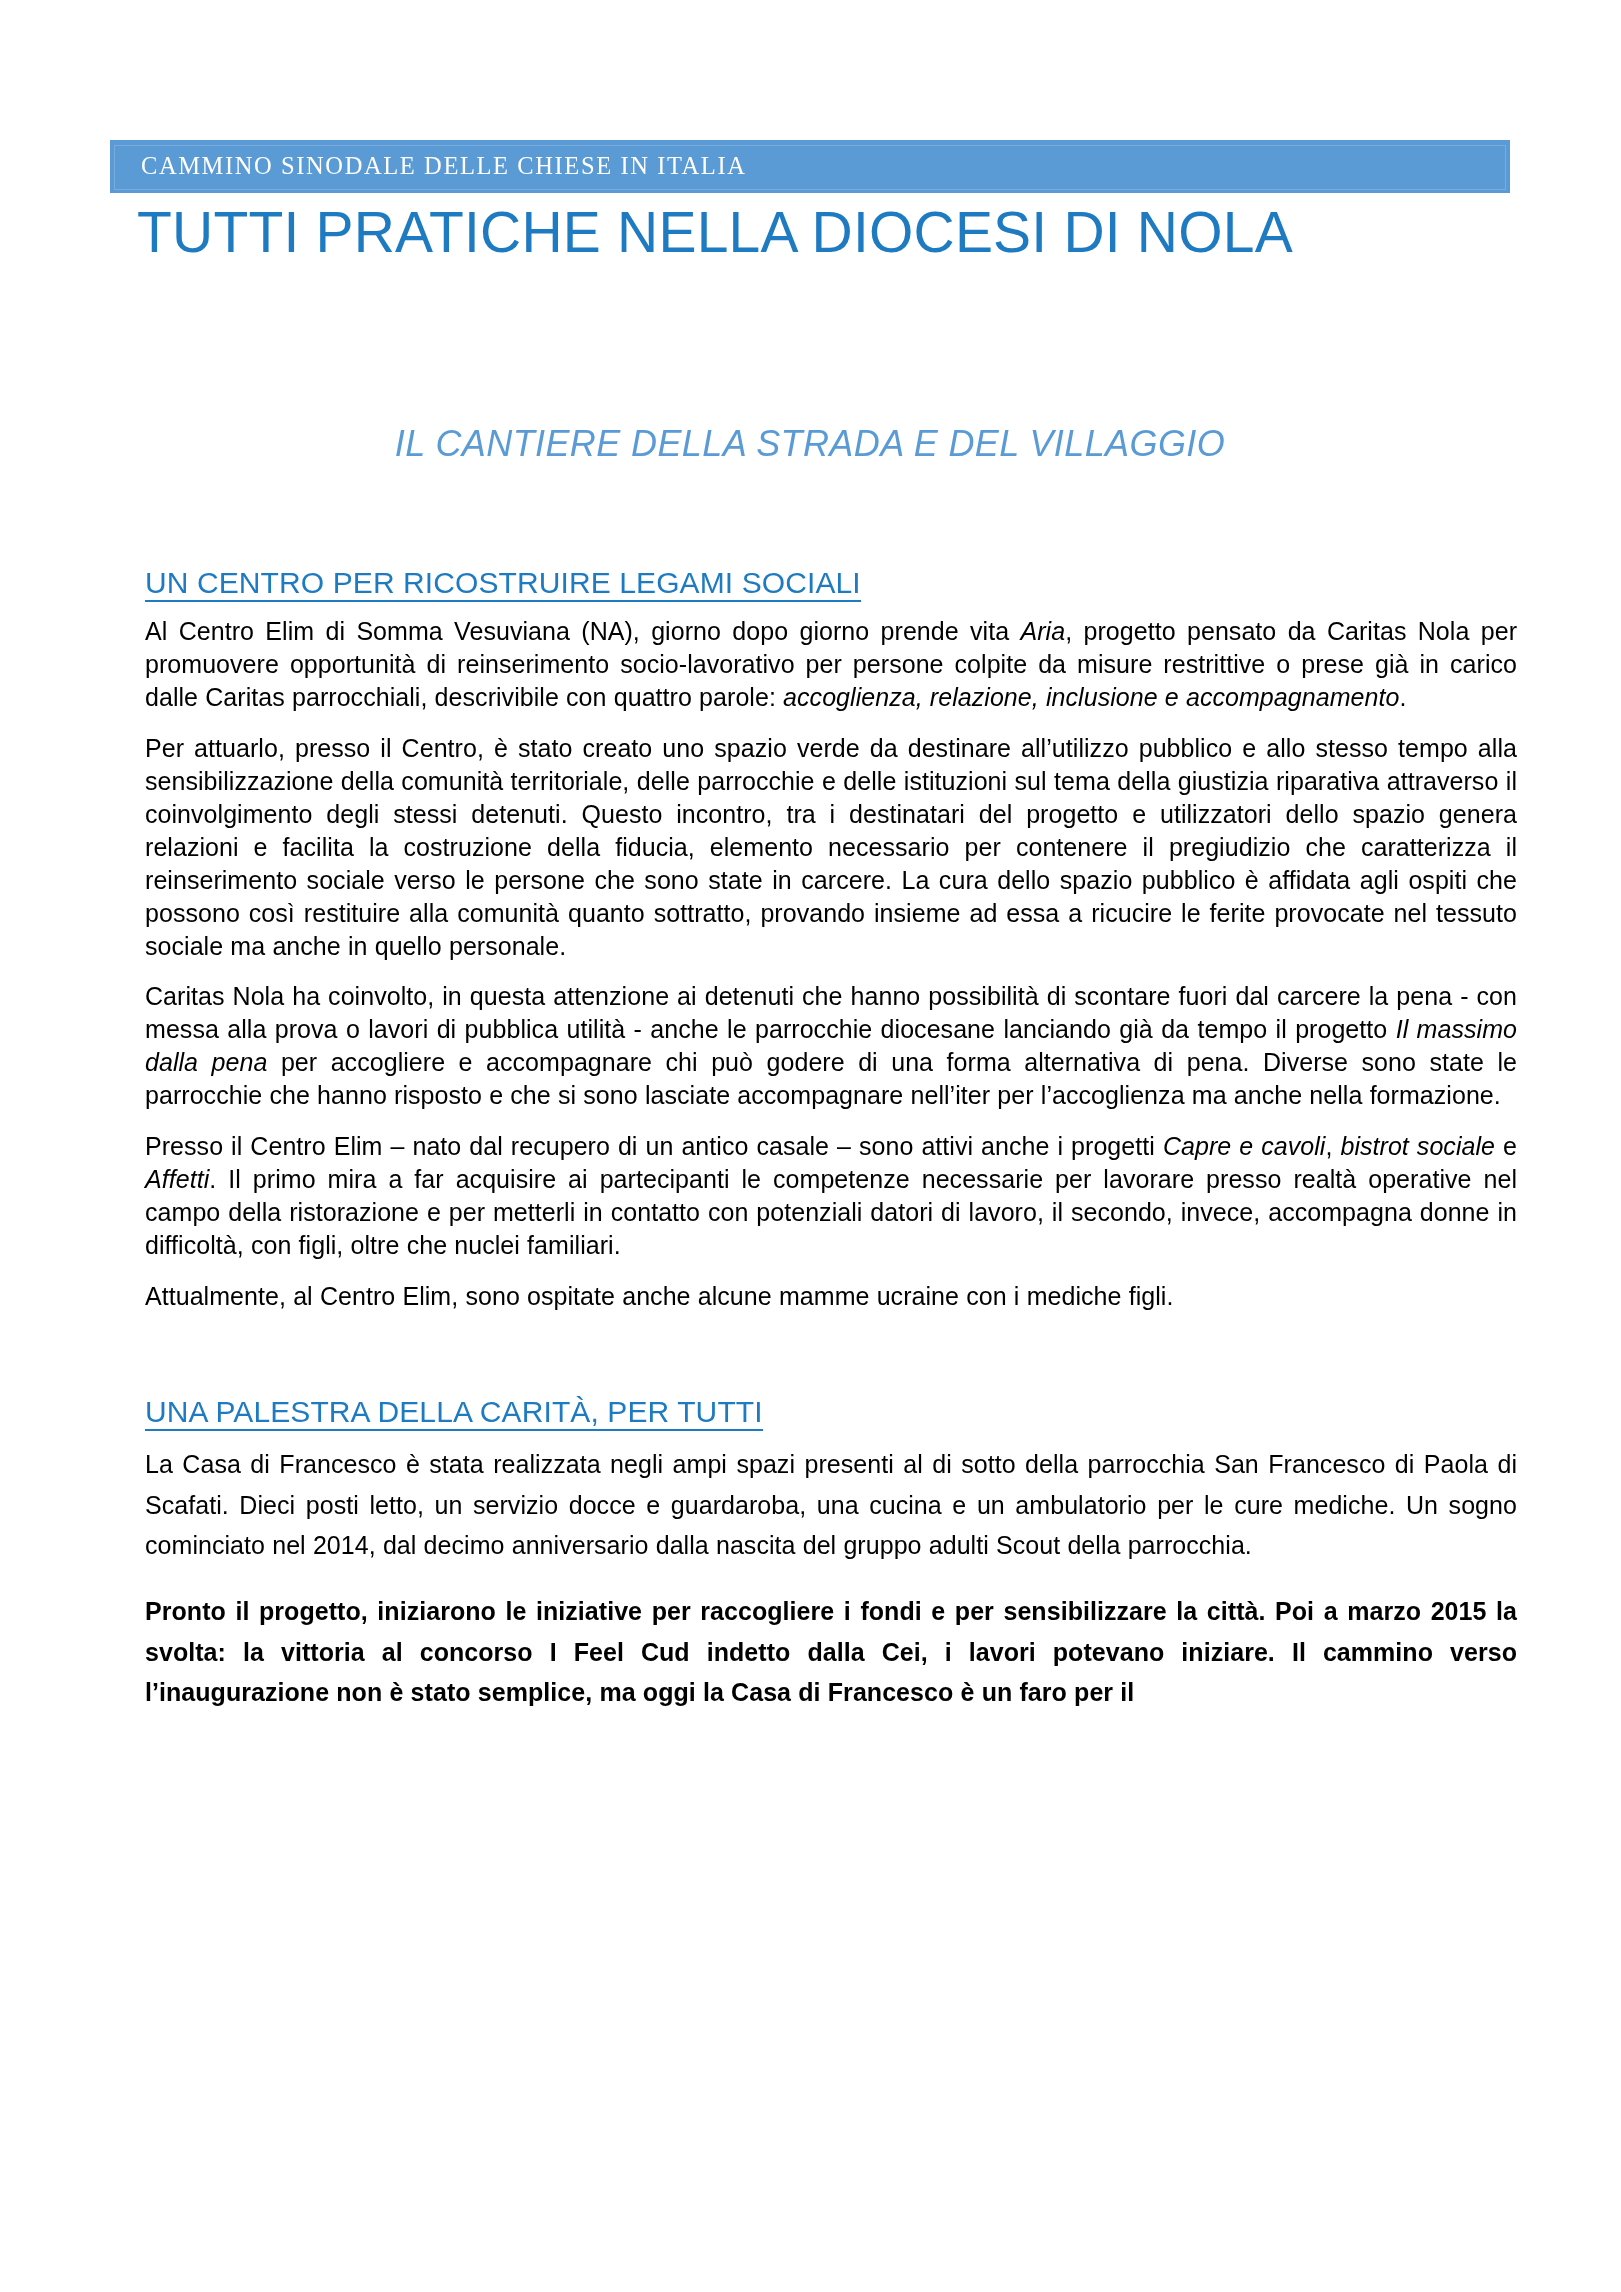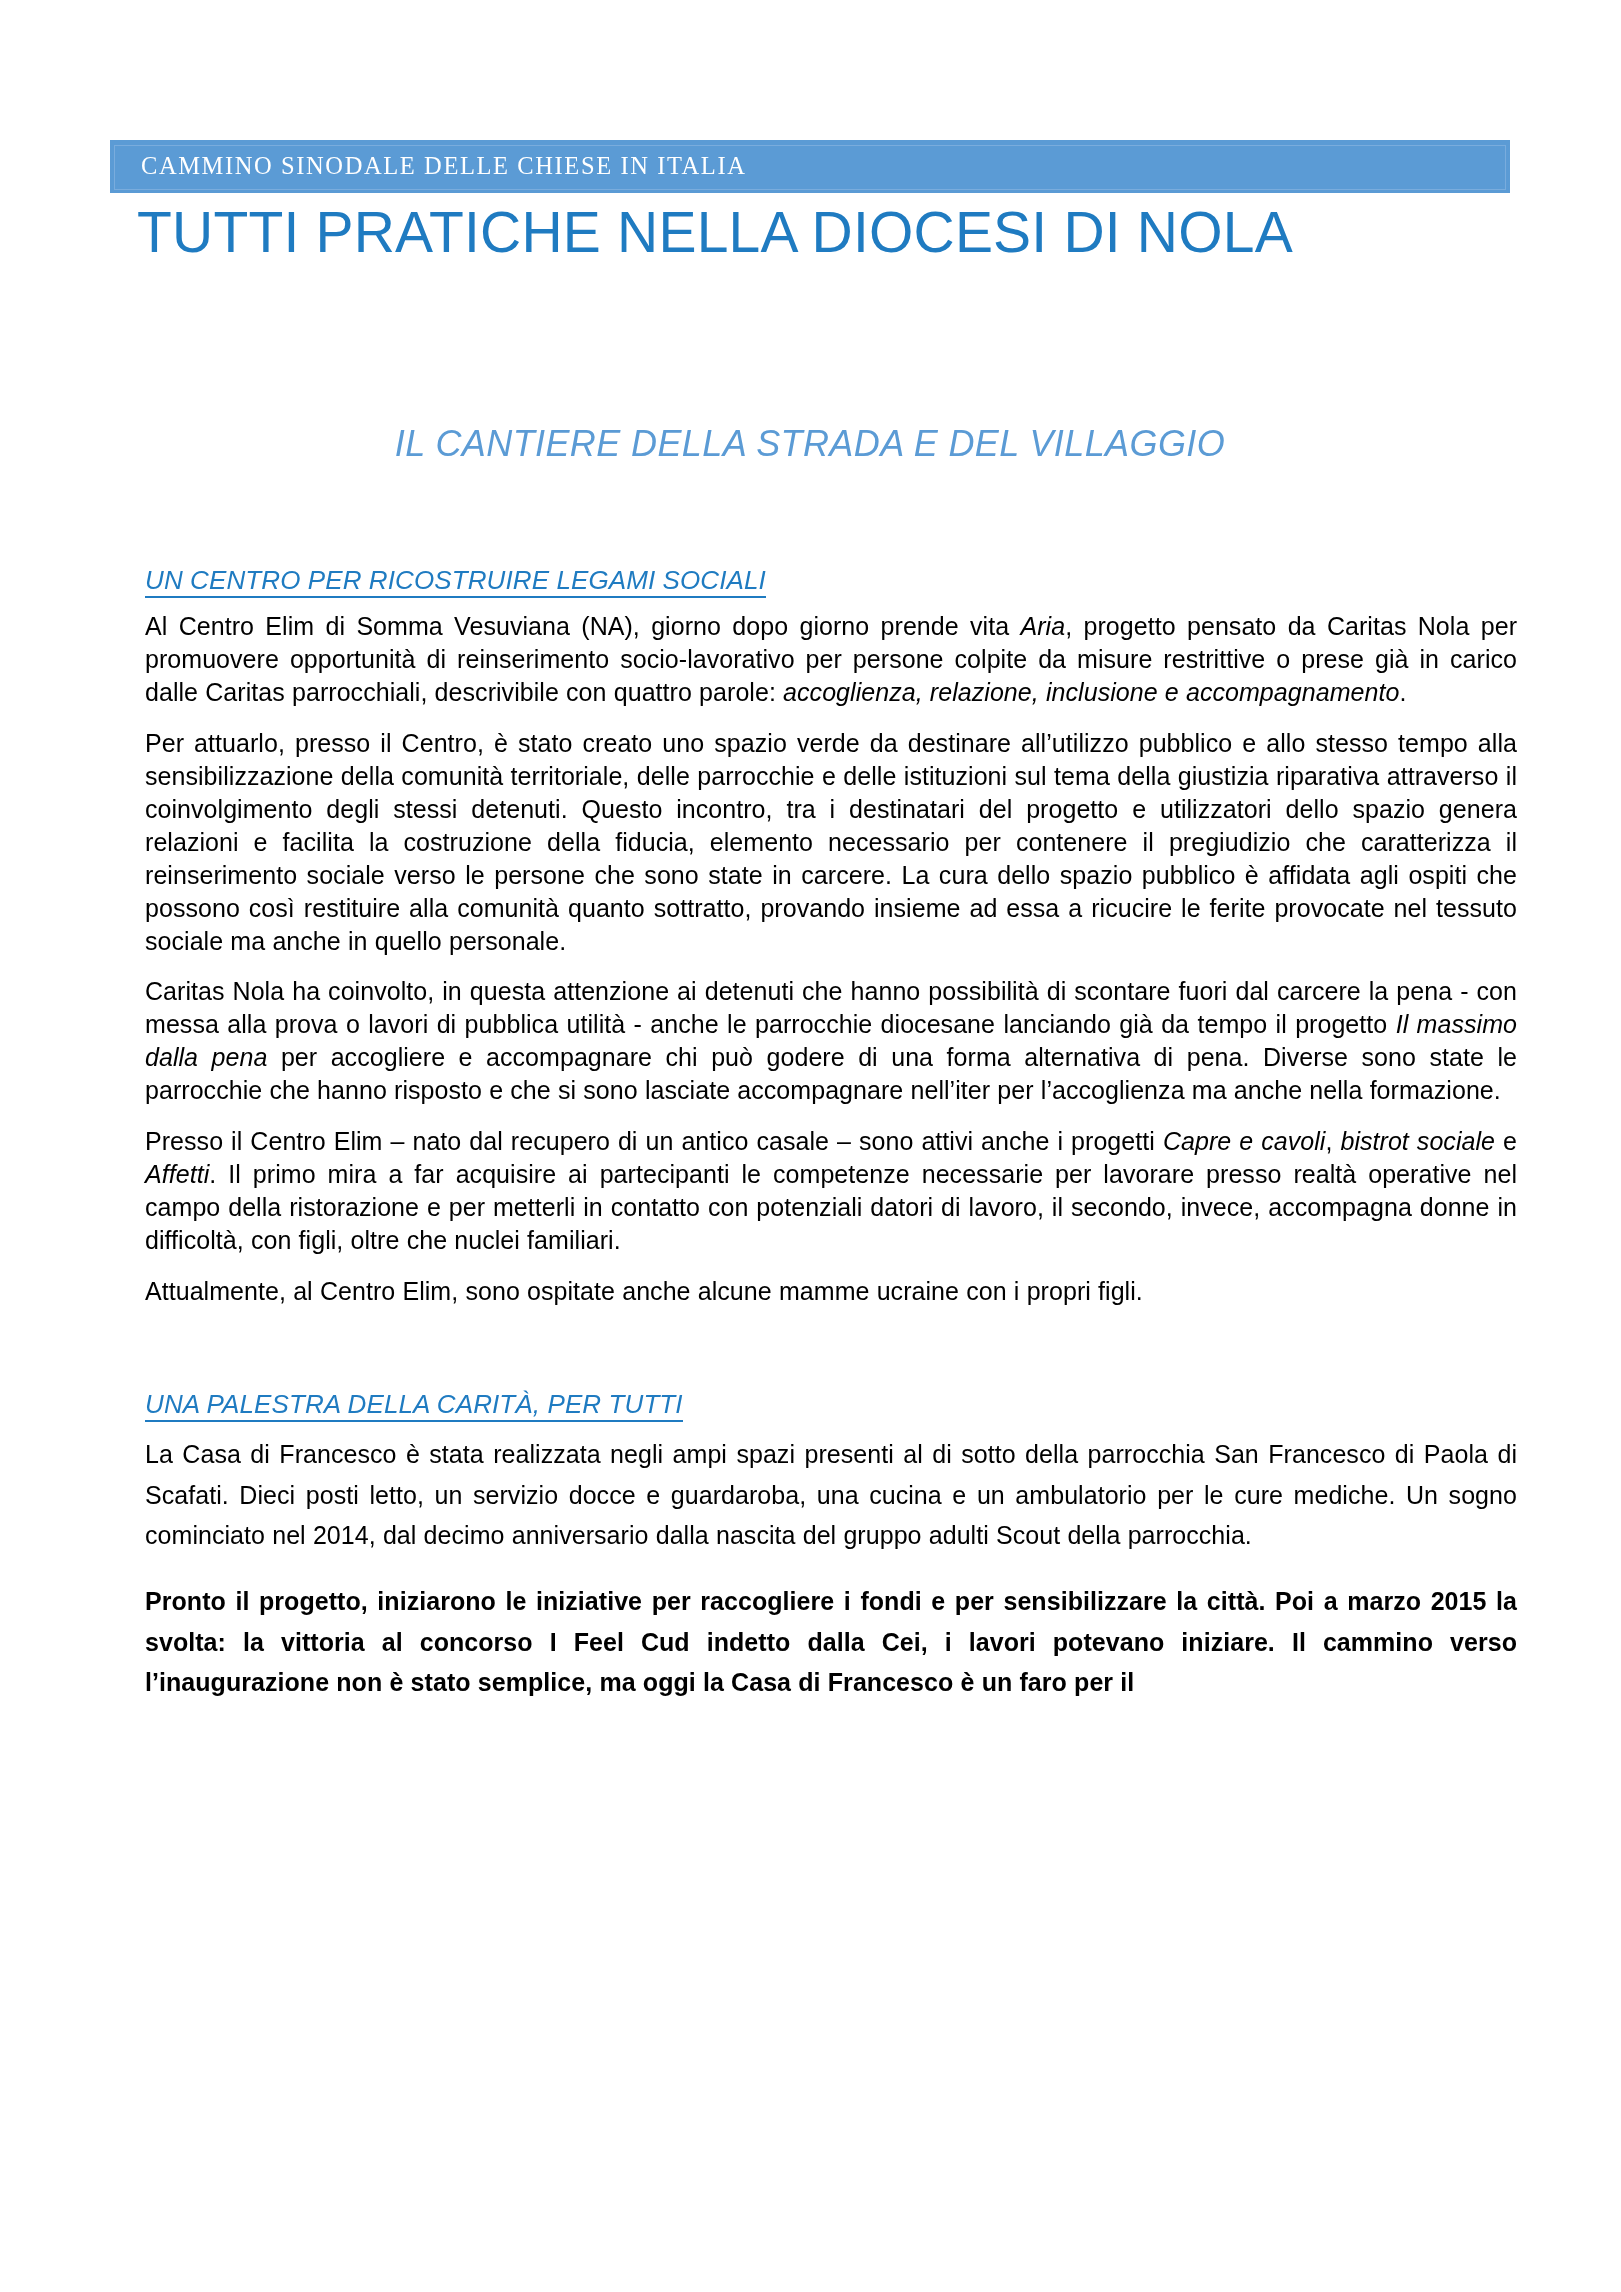--- a/index.html
+++ b/index.html
@@ -94,26 +94,25 @@
     position: absolute;
     left: 145px;
     top: 564px;
     width: 1372px;
   }
 
   h2.section-heading {
     margin: 0 0 13.7px 0;
     padding: 0;
     color: #1F7BC1;
-    font-size: 26px;
+    font-size: 30px;
     font-weight: 400;
     letter-spacing: 0.1px;
     line-height: 1.25;
     display: block;
-    font-style: italic;
   }
   h2.section-heading span.underline-text {
     border-bottom: 2px solid #1F7BC1;
     padding-bottom: 1px;
   }
 
   p.body-para {
     margin: 0 0 17.6px 0;
     padding: 0;
     font-size: 25px;
@@ -147,21 +146,21 @@
 
   <div class="doc-subtitle">IL CANTIERE DELLA STRADA E DEL VILLAGGIO</div>
 
   <div class="content">
     <div id="sections-root">
         <h2 class="section-heading" style="color: rgb(31, 123, 193);"><span class="underline-text" style="border-bottom-color: rgb(31, 123, 193);">UN CENTRO PER RICOSTRUIRE LEGAMI SOCIALI</span></h2>
         <p class="body-para"><span>Al Centro Elim di Somma Vesuviana (NA), giorno dopo giorno prende vita </span><em>Aria</em><span>, progetto pensato da Caritas Nola per promuovere opportunità di reinserimento socio-lavorativo per persone colpite da misure restrittive o prese già in carico dalle Caritas parrocchiali, descrivibile con quattro parole: </span><em>accoglienza, relazione, inclusione e accompagnamento</em><span>.</span></p>
         <p class="body-para"><span>Per attuarlo, presso il Centro, è stato creato uno spazio verde da destinare all’utilizzo pubblico e allo stesso tempo alla sensibilizzazione della comunità territoriale, delle parrocchie e delle istituzioni sul tema della giustizia riparativa attraverso il coinvolgimento degli stessi detenuti. Questo incontro, tra i destinatari del progetto e utilizzatori dello spazio genera relazioni e facilita la costruzione della fiducia, elemento necessario per contenere il pregiudizio che caratterizza il reinserimento sociale verso le persone che sono state in carcere. La cura dello spazio pubblico è affidata agli ospiti che possono così restituire alla comunità quanto sottratto, provando insieme ad essa a ricucire le ferite provocate nel tessuto sociale ma anche in quello personale.</span></p>
         <p class="body-para"><span>Caritas Nola ha coinvolto, in questa attenzione ai detenuti che hanno possibilità di scontare fuori dal carcere la pena - con messa alla prova o lavori di pubblica utilità - anche le parrocchie diocesane lanciando già da tempo il progetto </span><em>Il massimo dalla pena</em><span> per accogliere e accompagnare chi può godere di una forma alternativa di pena. Diverse sono state le parrocchie che hanno risposto e che si sono lasciate accompagnare nell’iter per l’accoglienza ma anche nella formazione.</span></p>
         <p class="body-para"><span>Presso il Centro Elim – nato dal recupero di un antico casale – sono attivi anche i progetti </span><em>Capre e cavoli</em><span>, </span><em>bistrot sociale</em><span> e </span><em>Affetti</em><span>. Il primo mira a far acquisire ai partecipanti le competenze necessarie per lavorare presso realtà operative nel campo della ristorazione e per metterli in contatto con potenziali datori di lavoro, il secondo, invece, accompagna donne in difficoltà, con figli, oltre che nuclei familiari.</span></p>
-        <p class="body-para"><span>Attualmente, al Centro Elim, sono ospitate anche alcune mamme ucraine con i propri figli.</span></p>
+        <p class="body-para"><span>Attualmente, al Centro Elim, sono ospitate anche alcune mamme ucraine con i mediche figli.</span></p>
         <div class="gap-block"></div>
         <h2 class="section-heading" style="color: rgb(31, 123, 193);"><span class="underline-text" style="border-bottom-color: rgb(31, 123, 193);">UNA PALESTRA DELLA CARITÀ, PER TUTTI</span></h2>
         <p class="body-para loose"><span>La Casa di Francesco è stata realizzata negli ampi spazi presenti al di sotto della parrocchia San Francesco di Paola di Scafati. Dieci posti letto, un servizio docce e guardaroba, una cucina e un ambulatorio per le cure mediche. Un sogno cominciato nel 2014, dal decimo anniversario dalla nascita del gruppo adulti Scout della parrocchia.</span></p>
         <p class="body-para loose"><span>Pronto il progetto, iniziarono le iniziative per raccogliere i fondi e per sensibilizzare la città. Poi a marzo 2015 la svolta: la vittoria al concorso I Feel Cud indetto dalla Cei, i lavori potevano iniziare. Il cammino verso l’inaugurazione non è stato semplice, ma oggi la Casa di Francesco è un faro per il</span></p>
       </div>
   </div>
 
 </div>
 
 

